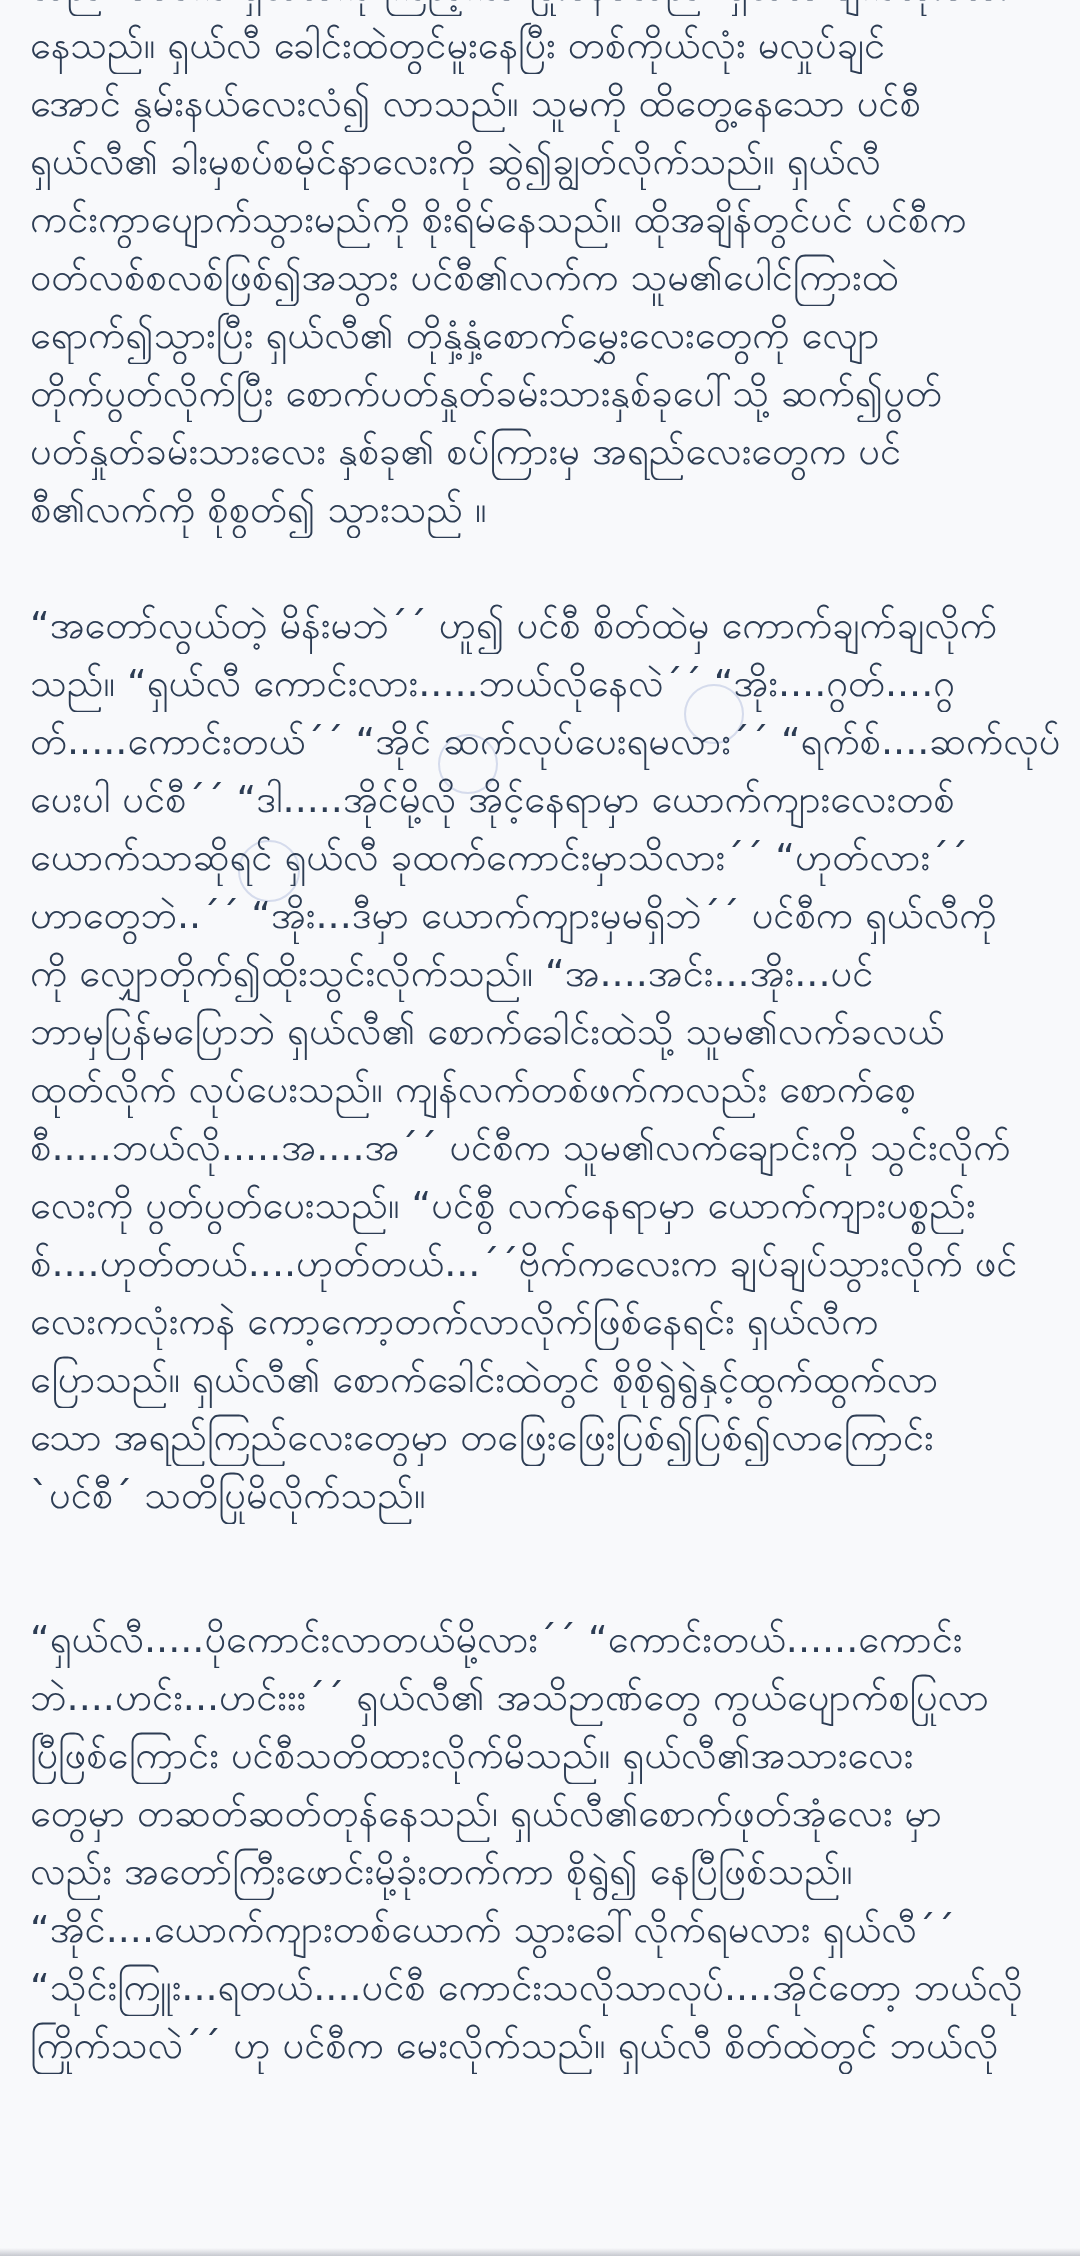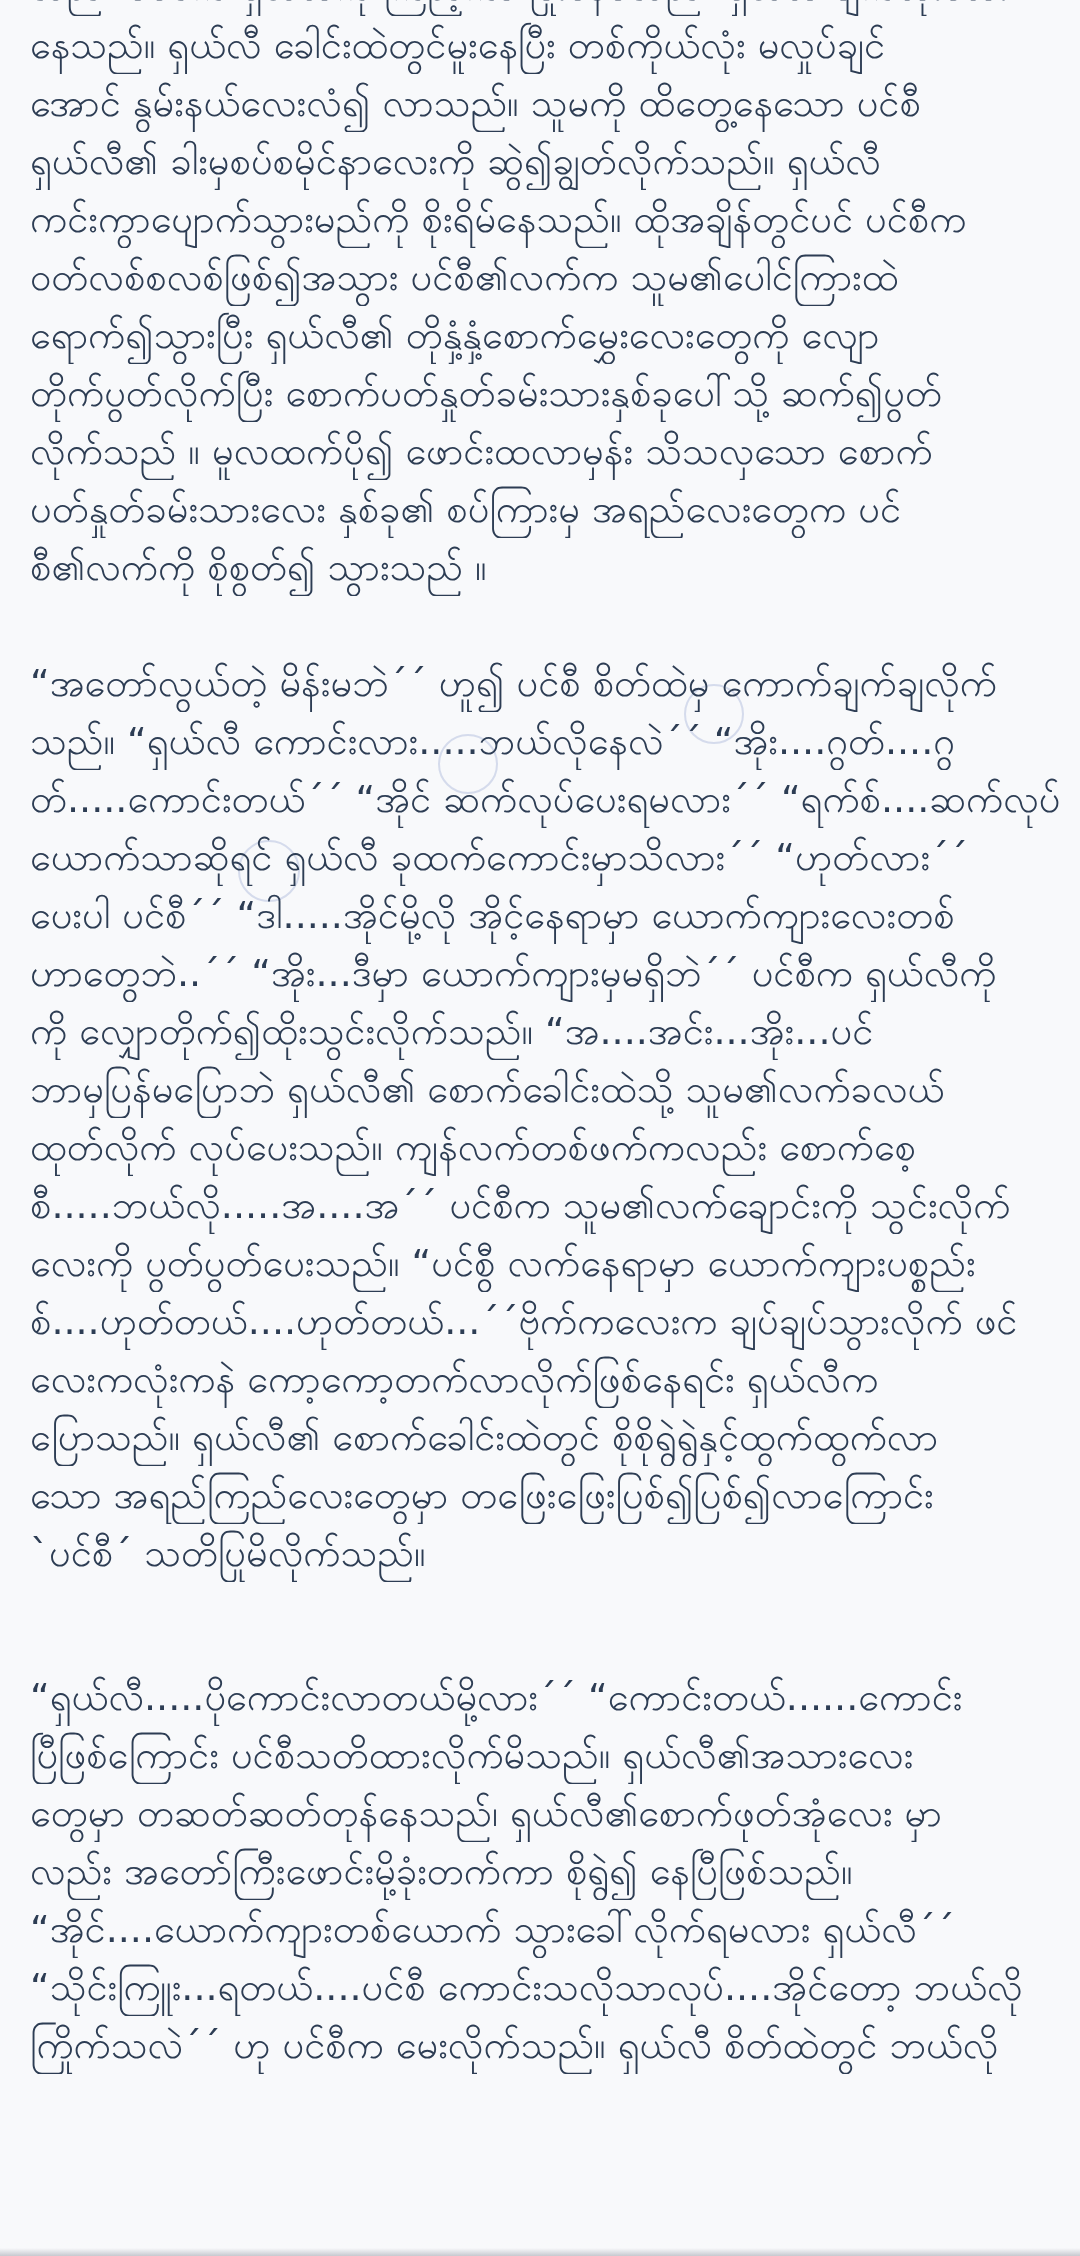--- a/index.html
+++ b/index.html
@@ -53,48 +53,48 @@
     <div class="line">သည်။ ပင်စီက ရှယ်လီကို ကြည့်ကာ ပြုံးနေမိသည်။ ရှယ်လီ မျက်လုံးလေး</div>
 
     <div class="para">
         <div class="line">နေသည်။ ရှယ်လီ ခေါင်းထဲတွင်မူးနေပြီး တစ်ကိုယ်လုံး မလှုပ်ချင်</div>
         <div class="line">အောင် နွမ်းနယ်လေးလံ၍ လာသည်။ သူမကို ထိတွေ့နေသော ပင်စီ</div>
         <div class="line">ရှယ်လီ၏ ခါးမှစပ်စမိုင်နာလေးကို ဆွဲ၍ချွတ်လိုက်သည်။ ရှယ်လီ</div>
         <div class="line">ကင်းကွာပျောက်သွားမည်ကို စိုးရိမ်နေသည်။ ထိုအချိန်တွင်ပင် ပင်စီက</div>
         <div class="line">ဝတ်လစ်စလစ်ဖြစ်၍အသွား ပင်စီ၏လက်က သူမ၏ပေါင်ကြားထဲ</div>
         <div class="line">ရောက်၍သွားပြီး ရှယ်လီ၏ တိုနှံ့နှံ့စောက်မွှေးလေးတွေကို လျော</div>
         <div class="line">တိုက်ပွတ်လိုက်ပြီး စောက်ပတ်နှုတ်ခမ်းသားနှစ်ခုပေါ်သို့ ဆက်၍ပွတ်</div>
-        <div class="line">လိုက်သည် ။ မူလထက်ပို၍ ဖောင်းထလာမှန်း သိသလှသော စောက်</div>
         <div class="line">ပတ်နှုတ်ခမ်းသားလေး နှစ်ခု၏ စပ်ကြားမှ အရည်လေးတွေက ပင်</div>
         <div class="line">စီ၏လက်ကို စိုစွတ်၍ သွားသည် ။</div>
       </div>
     <div class="spacer-a"></div>
 
     <div class="para">
         <div class="line">“အတော်လွယ်တဲ့ မိန်းမဘဲ´´ ဟူ၍ ပင်စီ စိတ်ထဲမှ ကောက်ချက်ချလိုက်</div>
         <div class="line">သည်။ “ရှယ်လီ ကောင်းလား.....ဘယ်လိုနေလဲ´´ “အိုး....ဂွတ်....ဂွ</div>
         <div class="line">တ်.....ကောင်းတယ်´´ “အိုင် ဆက်လုပ်ပေးရမလား´´ “ရက်စ်....ဆက်လုပ်</div>
+        <div class="line">ပေးပါ ပင်စီ´´ “ဒါ.....အိုင်မို့လို အိုင့်နေရာမှာ ယောက်ကျားလေးတစ်</div>
         <div class="line">ယောက်သာဆိုရင် ရှယ်လီ ခုထက်ကောင်းမှာသိလား´´ “ဟုတ်လား´´</div>
-        <div class="line">ပေးပါ ပင်စီ´´ “ဒါ.....အိုင်မို့လို အိုင့်နေရာမှာ ယောက်ကျားလေးတစ်</div>
         <div class="line">ဟာတွေဘဲ..´´ “အိုး...ဒီမှာ ယောက်ကျားမှမရှိဘဲ´´ ပင်စီက ရှယ်လီကို</div>
         <div class="line">ကို လျှောတိုက်၍ထိုးသွင်းလိုက်သည်။ “အ....အင်း...အိုး...ပင်</div>
         <div class="line">ဘာမှပြန်မပြောဘဲ ရှယ်လီ၏ စောက်ခေါင်းထဲသို့ သူမ၏လက်ခလယ်</div>
         <div class="line">ထုတ်လိုက် လုပ်ပေးသည်။ ကျန်လက်တစ်ဖက်ကလည်း စောက်စေ့</div>
         <div class="line">စီ.....ဘယ်လို.....အ....အ´´ ပင်စီက သူမ၏လက်ချောင်းကို သွင်းလိုက်</div>
         <div class="line">လေးကို ပွတ်ပွတ်ပေးသည်။ “ပင်စွီ လက်နေရာမှာ ယောက်ကျားပစ္စည်း</div>
         <div class="line">စ်....ဟုတ်တယ်....ဟုတ်တယ်...´´ဗိုက်ကလေးက ချပ်ချပ်သွားလိုက် ဖင်</div>
         <div class="line">လေးကလုံးကနဲ ကော့ကော့တက်လာလိုက်ဖြစ်နေရင်း ရှယ်လီက</div>
         <div class="line">ပြောသည်။ ရှယ်လီ၏ စောက်ခေါင်းထဲတွင် စိုစိုရွဲရွဲနှင့်ထွက်ထွက်လာ</div>
         <div class="line">သော အရည်ကြည်လေးတွေမှာ တဖြေးဖြေးပြစ်၍ပြစ်၍လာကြောင်း</div>
         <div class="line">`ပင်စီ´ သတိပြုမိလိုက်သည်။</div>
       </div>
     <div class="spacer-b"></div>
 
     <div class="para">
         <div class="line">“ရှယ်လီ.....ပိုကောင်းလာတယ်မို့လား´´ “ကောင်းတယ်......ကောင်း</div>
+        <div class="line">ဘဲ....ဟင်း...ဟင်းးး´´ ရှယ်လီ၏ အသိဉာဏ်တွေ ကွယ်ပျောက်စပြုလာ</div>
         <div class="line">ပြီဖြစ်ကြောင်း ပင်စီသတိထားလိုက်မိသည်။ ရှယ်လီ၏အသားလေး</div>
         <div class="line">တွေမှာ တဆတ်ဆတ်တုန်နေသည်၊ ရှယ်လီ၏စောက်ဖုတ်အုံလေး မှာ</div>
         <div class="line">လည်း အတော်ကြီးဖောင်းမို့ခုံးတက်ကာ စိုရွဲ၍ နေပြီဖြစ်သည်။</div>
         <div class="line">“အိုင်....ယောက်ကျားတစ်ယောက် သွားခေါ်လိုက်ရမလား ရှယ်လီ´´</div>
         <div class="line">“သိုင်းကြူး...ရတယ်....ပင်စီ ကောင်းသလိုသာလုပ်....အိုင်တော့ ဘယ်လို</div>
       </div>
 
     <div class="line">ကြိုက်သလဲ´´ ဟု ပင်စီက မေးလိုက်သည်။ ရှယ်လီ စိတ်ထဲတွင် ဘယ်လို</div>
   </div>
 

